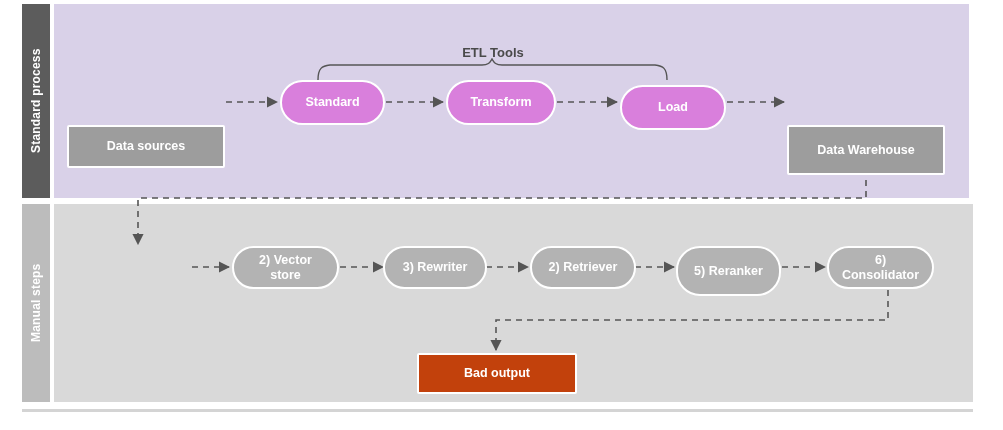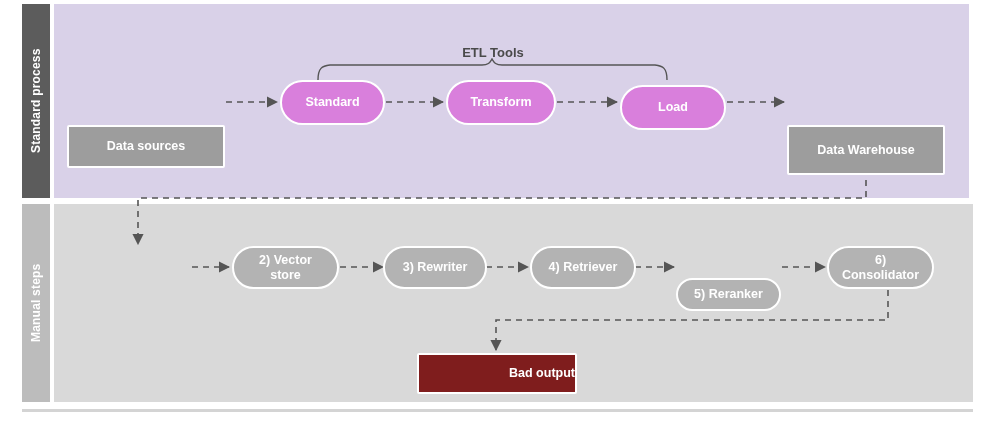--- a/index.html
+++ b/index.html
@@ -58,21 +58,21 @@
     font-size: 12.5px;
     line-height: 15px;
     box-sizing: border-box;
     border: 2px solid #ffffff;
   }
   .rect   { border-radius: 2px; }
   .pill   { border-radius: 24px; }
   .grey   { background: #9d9d9d; margin-top: 44px; }
   .pink   { background: #d97fdc; }
   .pillgy { background: #b3b3b3; }
-  .yellow { background: #7f1d1d; justify-content: flex-end; }
+  .yellow { background: #c2410c; }
 
   
   #wires {
     position: absolute;
     left: 0; top: 0;
     width: 1003px; height: 430px;
     pointer-events: none;
   }
 
   
@@ -155,24 +155,24 @@
 
   <div class="node pill pillgy" style="left:232px; top:246px; width:107px; height:43px; padding:16px 14px;">
     <span>2) Vector store</span>
   </div>
 
   <div class="node pill pillgy" style="left:383px; top:246px; width:104px; height:43px;">
     <span>3) Rewriter</span>
   </div>
 
   <div class="node pill pillgy" style="left:530px; top:246px; width:106px; height:43px;">
-    <span>4) Retriever</span>
+    <span>2) Retriever</span>
   </div>
 
-  <div class="node pill pillgy" style="left:676px; top:246px; width:105px; height:33px;margin-top:32px;">
+  <div class="node pill pillgy" style="left:676px; top:246px; width:105px; height:50px;">
     <span>5) Reranker</span>
   </div>
 
   <div class="node pill pillgy" style="left:827px; top:246px; width:107px; height:43px; padding:16px 10px;">
     <span>6) Consolidator</span>
   </div>
 
   <div class="node rect yellow" style="left:417px; top:353px; width:160px; height:41px;">
     <span>Bad output</span>
   </div>

